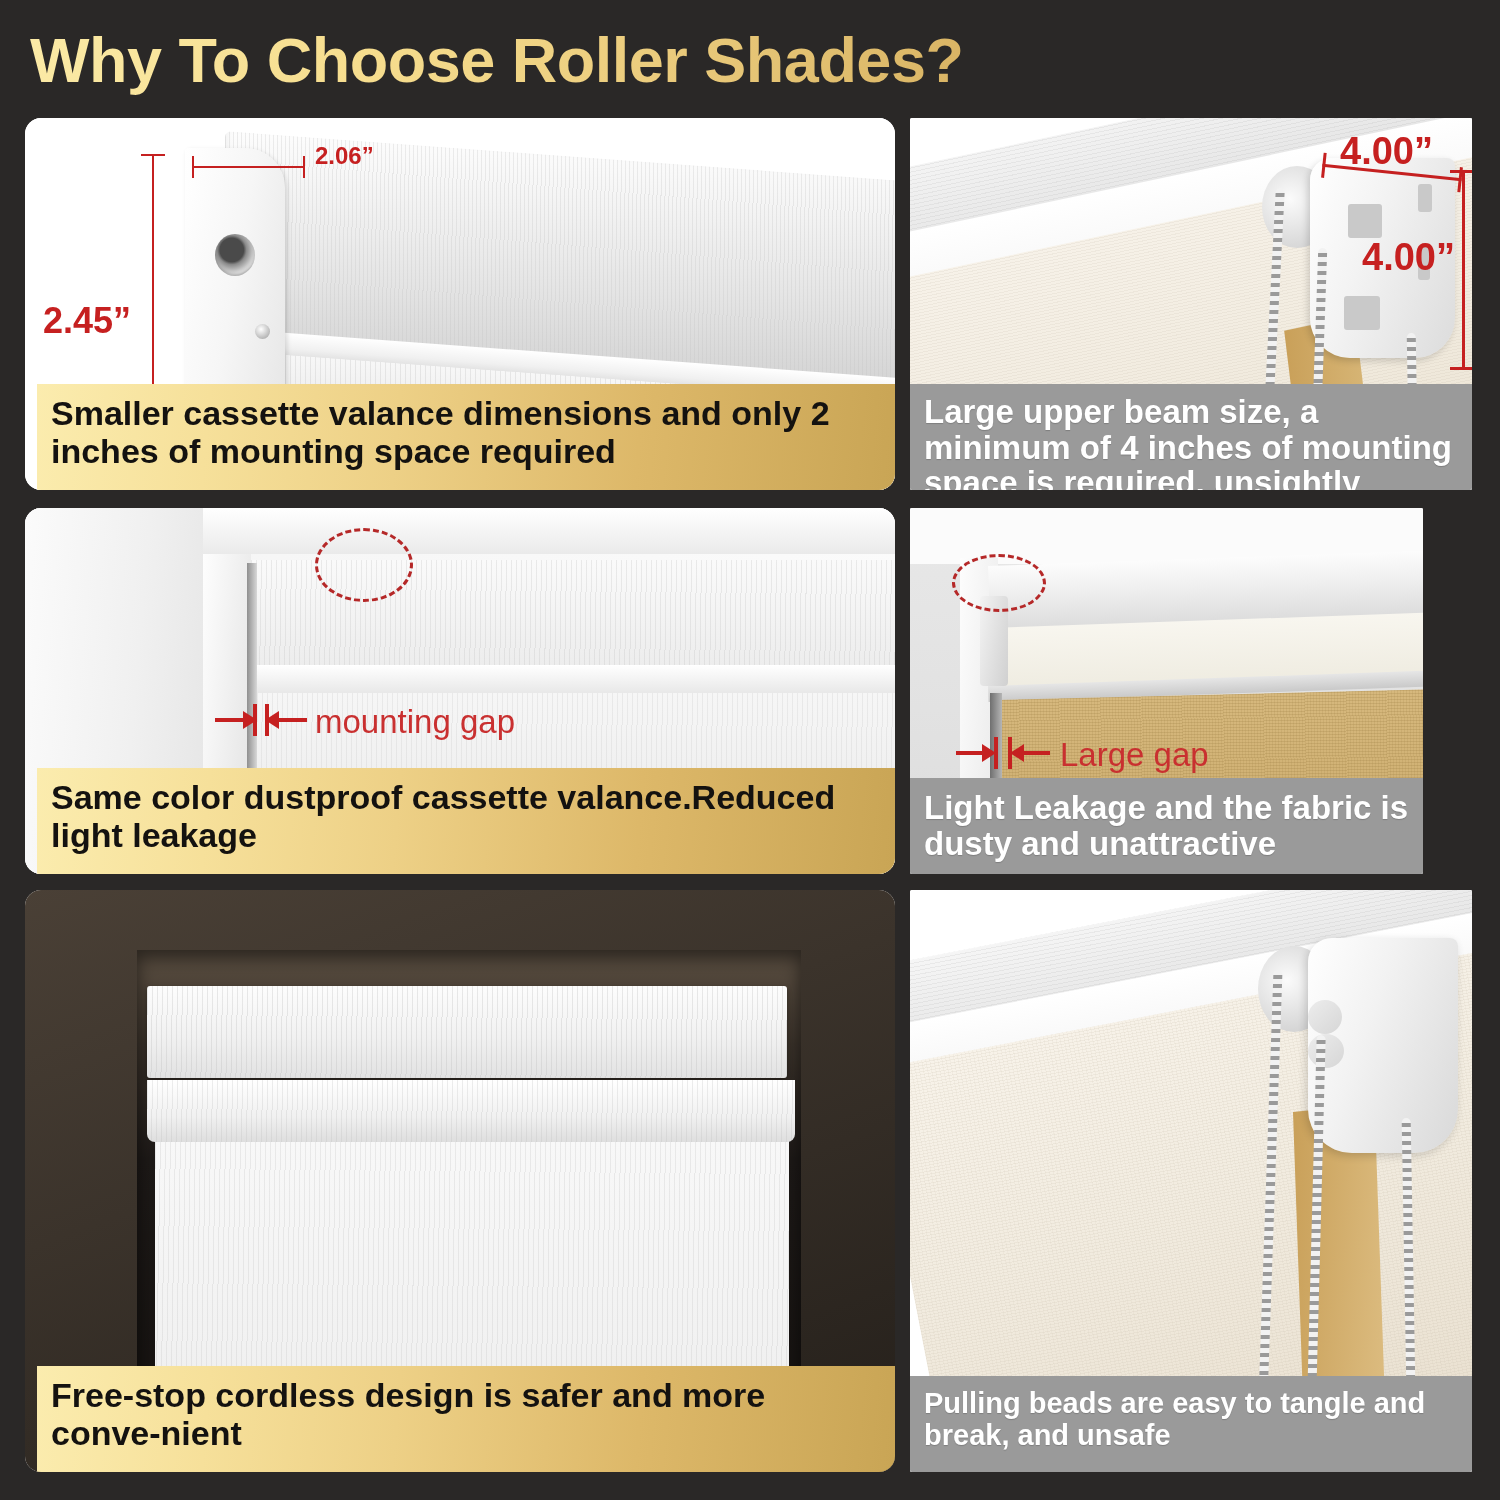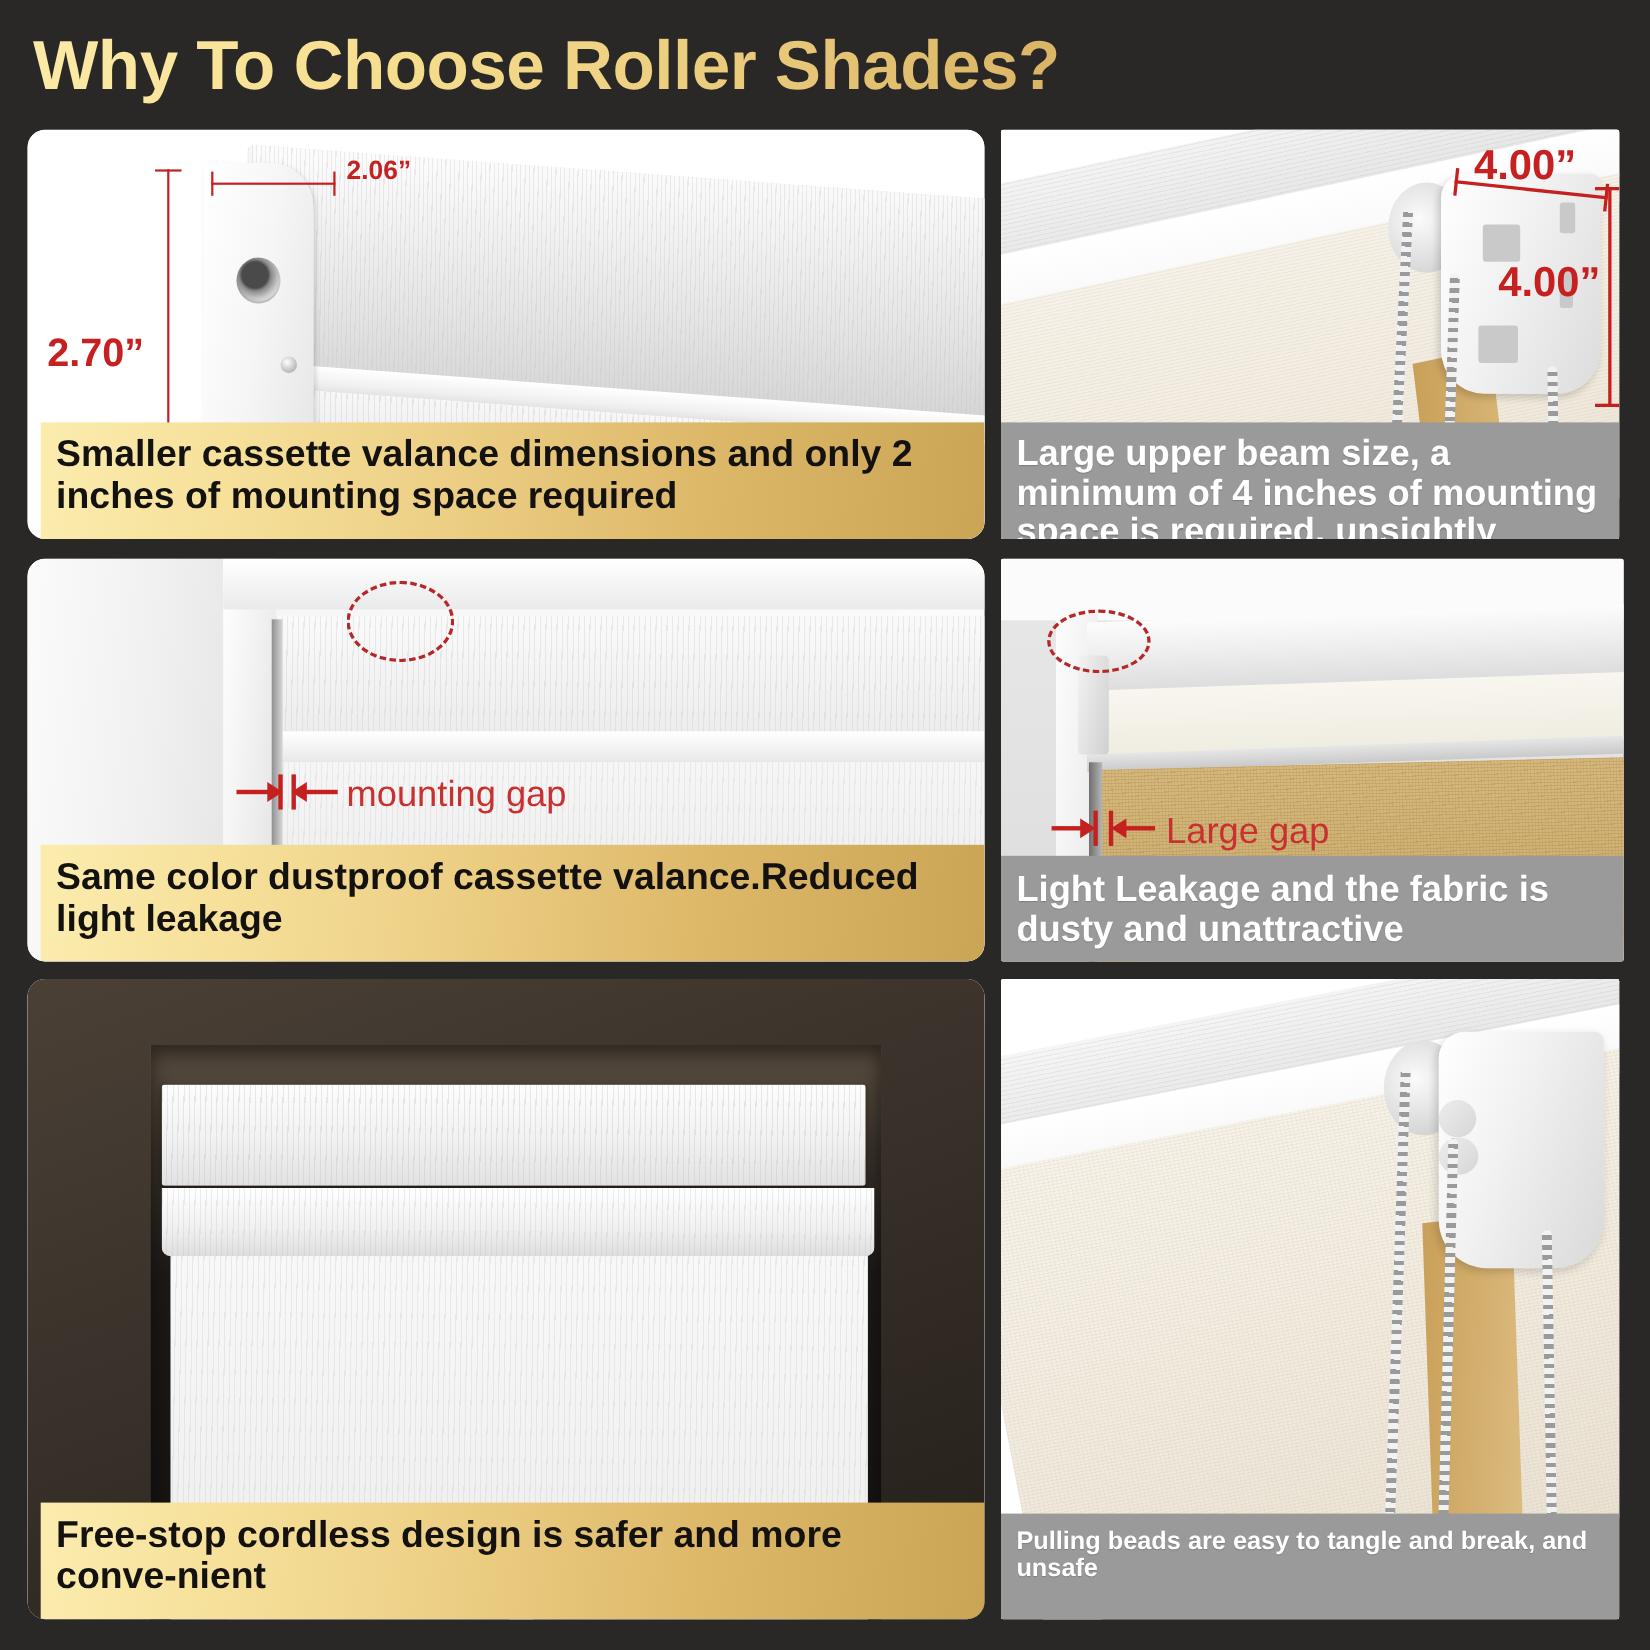--- a/index.html
+++ b/index.html
@@ -24,21 +24,21 @@
   }
 
   
   .panel{position:absolute;overflow:hidden;background:#fff;}
   .panel.left{border-radius:16px;}
   .panel.right{border-radius:2px;}
 
   .p1{left:25px;  top:118px;  width:870px; height:372px;}
   .p2{left:910px; top:118px;  width:562px; height:372px;}
   .p3{left:25px;  top:508px;  width:870px; height:366px;}
-  .p4{left:910px; top:508px;  width:566px; height:366px;}
+  .p4{left:910px; top:508px;  width:513px; height:366px;}
   .p5{left:25px;  top:890px;  width:870px; height:582px;}
   .p6{left:910px; top:890px;  width:562px; height:582px;}
 
   .stage{position:absolute;inset:0;}
 
   
   .caption{
     position:absolute;left:0;right:0;bottom:0;
     box-sizing:border-box;
     padding:10px 14px 12px 14px;
@@ -51,21 +51,21 @@
   }
   .caption.gray{
     background:#9a9a9a;color:#ffffff;
     text-shadow:0 1px 1px rgba(0,0,0,.18);
   }
   .cap1{height:106px;font-size:34px;}
   .cap2{height:106px;font-size:33px;line-height:1.08;}
   .cap3{height:106px;font-size:34px;}
   .cap4{height:96px;font-size:33px;line-height:1.1;padding-top:12px;}
   .cap5{height:106px;font-size:34px;}
-  .cap6{height:96px;font-size:23px;line-height:1.1;padding-top:12px;}
+  .cap6{height:96px;font-size:29px;line-height:1.1;padding-top:12px;}
 
   
   .p1 .bg{position:absolute;inset:0;background:#ffffff;}
   .valance-body{
     position:absolute;left:200px;top:38px;width:680px;height:215px;
     background:
       repeating-linear-gradient(91deg, rgba(195,195,195,.30) 0 1px, rgba(255,255,255,0) 1px 4px),
       linear-gradient(178deg,#fdfdfd 0%,#f2f2f2 28%,#e4e4e4 62%,#d2d2d2 100%);
     transform:skewY(4.2deg);
     border-radius:6px 0 0 14px;
@@ -339,21 +339,21 @@
     <div class="valance-roll"></div>
     <div class="shade-drop"></div>
     <div class="endcap">
       <div class="knob"></div>
       <div class="screw"></div>
       <div class="clip"></div>
     </div>
     <div class="dim-v"></div>
     <div class="dim-h"></div>
     <div class="dim-label lbl-206">2.06”</div>
-    <div class="dim-label lbl-549">2.70”</div>
+    <div class="dim-label lbl-549">2.45”</div>
   </div>
   <div class="caption gold cap1">Smaller cassette valance dimensions and only 2 inches of mounting space required</div>
 </div>
 
 <div class="panel right p2">
   <div class="stage">
     <div class="bg"></div>
     <div class="beam-top"></div>
     <div class="beam-white"></div>
     <div class="fabric-cream"></div>

